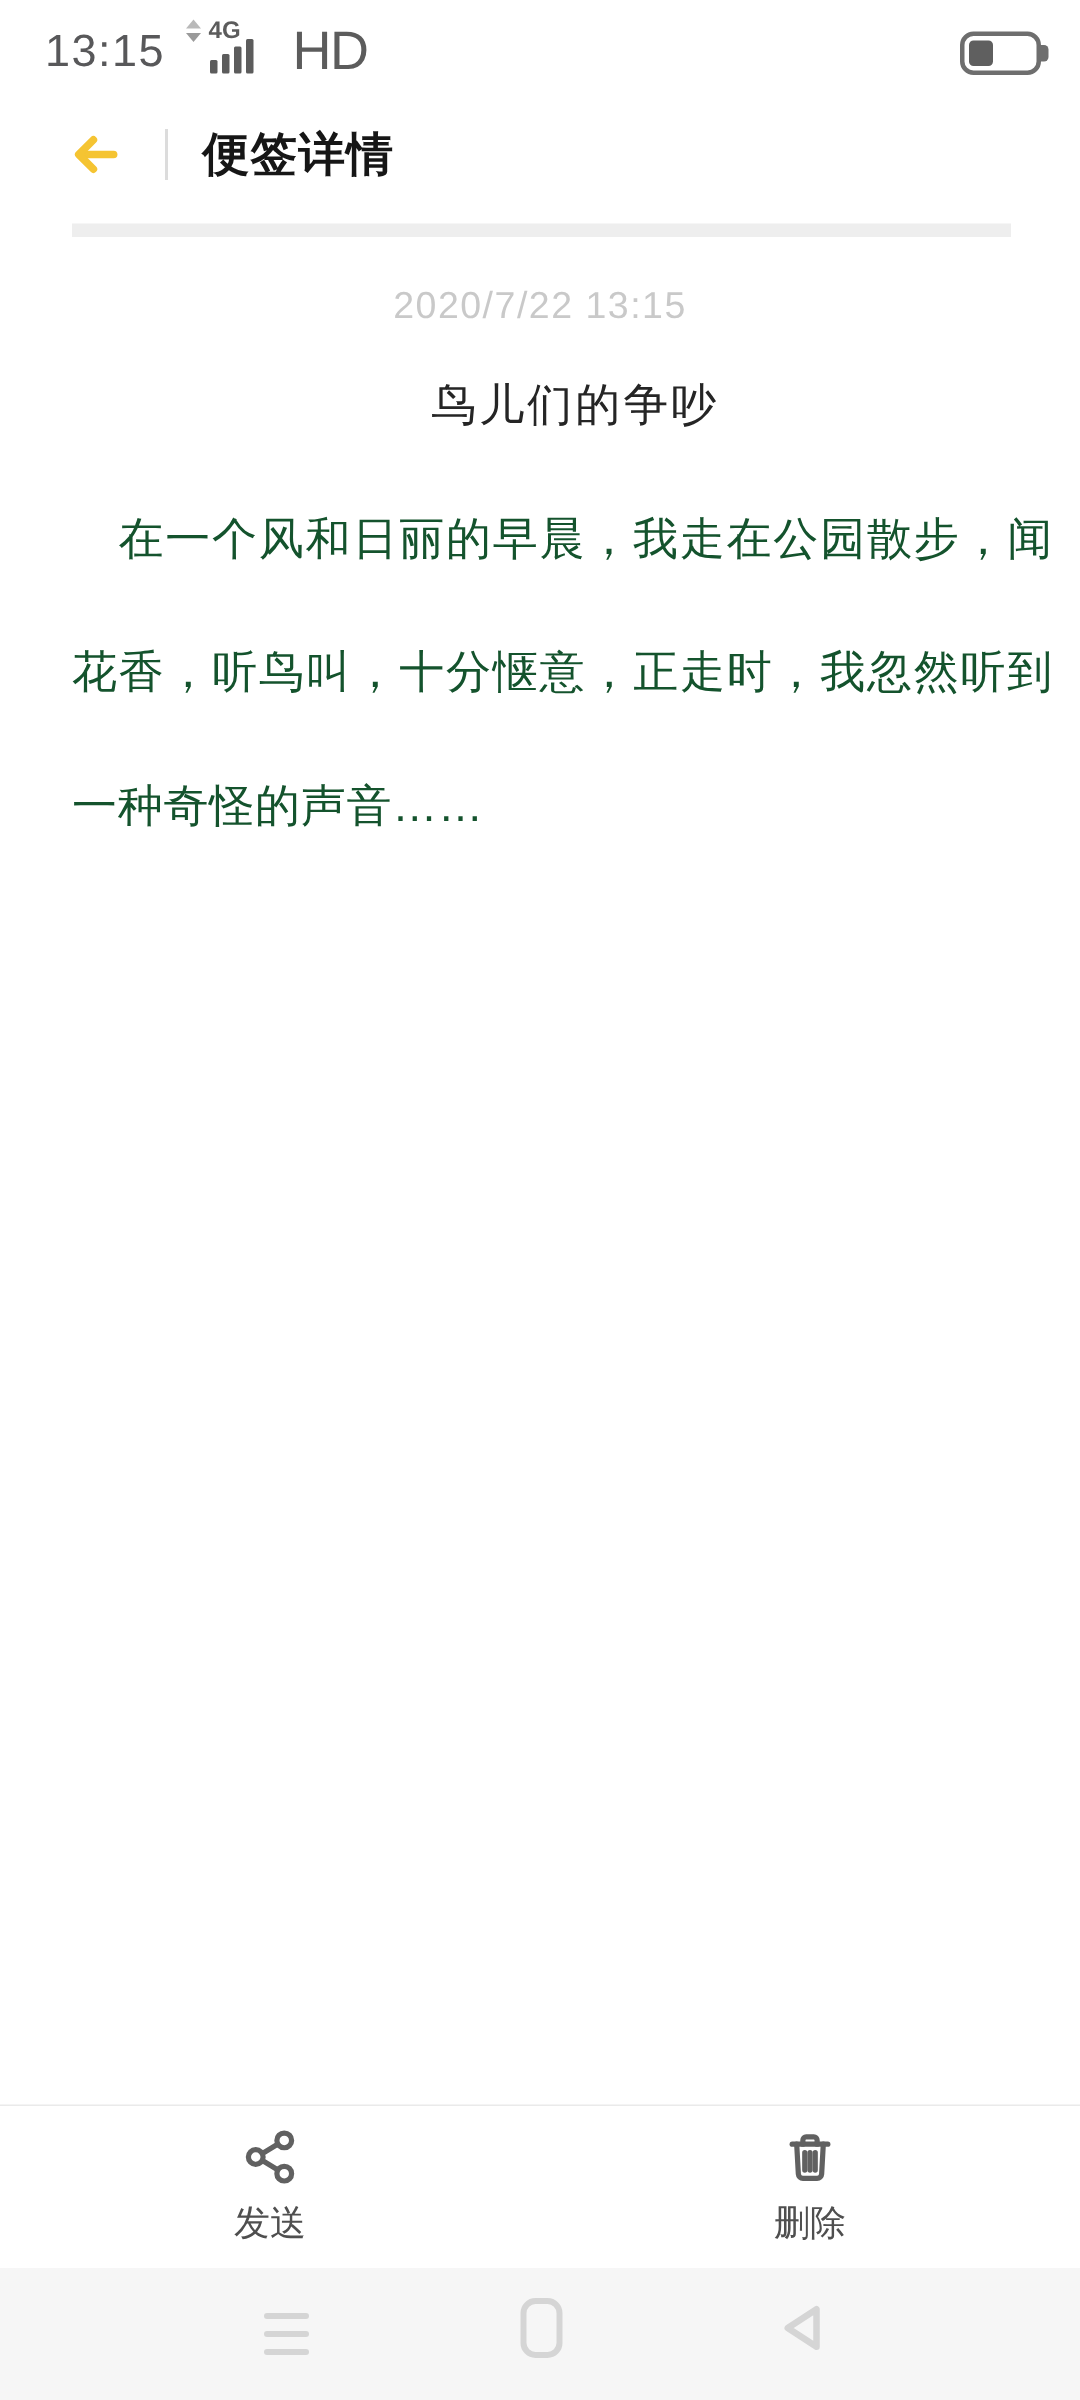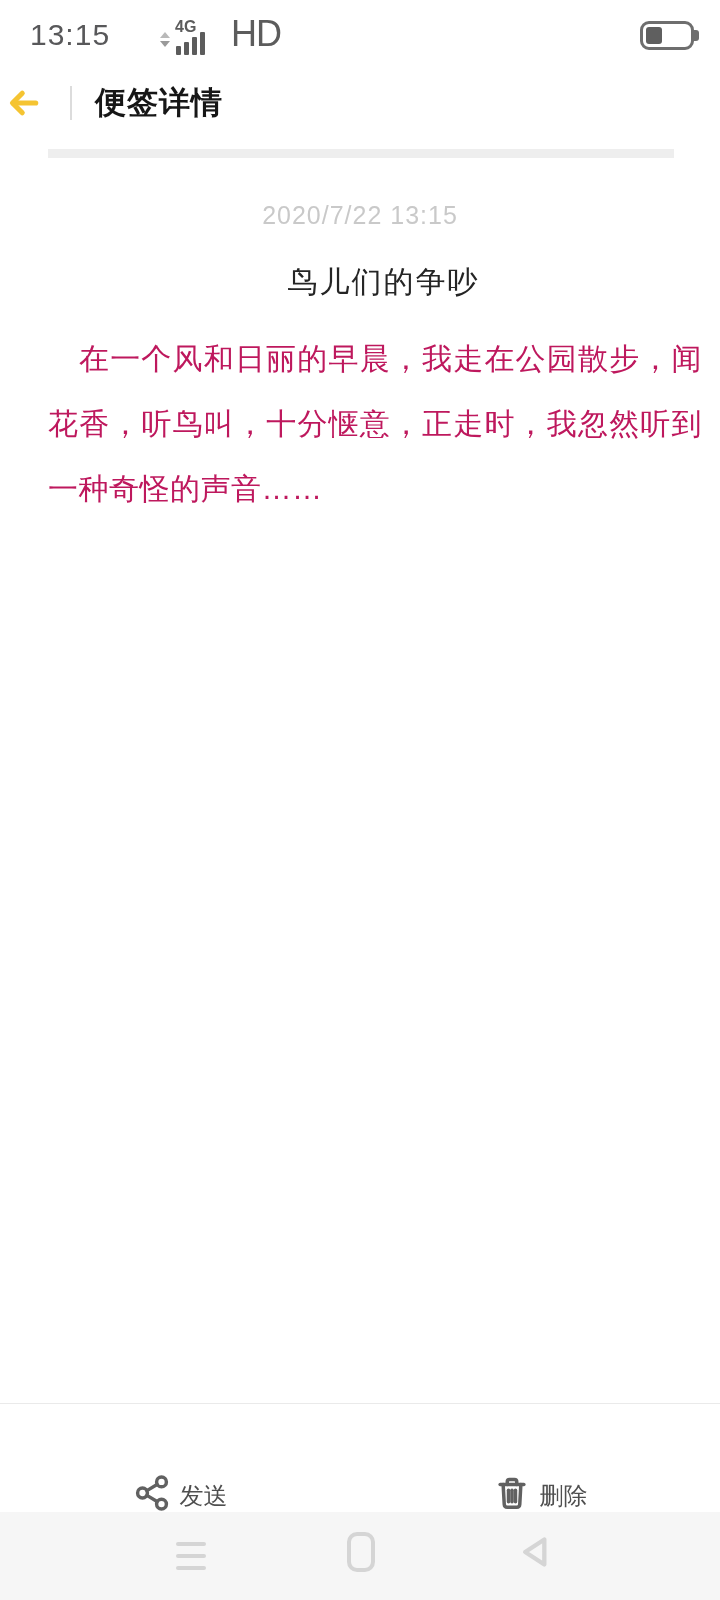--- a/index.html
+++ b/index.html
@@ -3,52 +3,52 @@
 <meta charset="utf-8">
 <style>
   * { margin:0; padding:0; box-sizing:border-box; }
   html,body { width:720px; height:1600px; }
   body {
     font-family:"Liberation Sans","DejaVu Sans",sans-serif;
     background:#ffffff; position:relative; overflow:hidden;
   }
 
   
-  .status-bar { display:flex; align-items:center; height:54px; padding:16px 26px 0 30px; color:#58585a;gap:36px; }
+  .status-bar { display:flex; align-items:center; height:54px; padding:16px 26px 0 30px; color:#58585a; }
   .sb-time { font-size:30px; letter-spacing:1px; }
-  .sb-cluster { display:flex; align-items:flex-end; margin-left:14px; }
+  .sb-cluster { display:flex; margin-left:14px; }
   .sb-updown { display:flex; flex-direction:column; align-items:center; gap:3px; margin:0 5px 10px 0; }
   .tri-up { width:0; height:0; border-left:5px solid transparent; border-right:5px solid transparent; border-bottom:6px solid #b9b9b9; }
   .tri-down { width:0; height:0; border-left:5px solid transparent; border-right:5px solid transparent; border-top:6px solid #9a9a9a; }
   .sb-signal { position:relative; width:50px; height:38px; }
   .sb-4g { position:absolute; top:-1px; left:0; font-size:16px; font-weight:700; color:#5c5c5c; }
   .sb-bars { position:absolute; bottom:2px; left:1px; display:flex; align-items:flex-end; gap:3px; }
   .sb-bars span { width:5px; background:#5c5c5c; border-radius:1px; display:block; }
   .b1{height:9px;} .b2{height:13px;} .b3{height:18px;} .b4{height:23px;}
   .sb-hd { font-size:36px; color:#5c5c5c; margin:0 0 2px 6px; letter-spacing:-1px; }
   .battery { margin-left:auto; position:relative; width:54px; height:29px; border:3px solid #6e6e6e; border-radius:9px; }
   .battery::after { content:""; position:absolute; right:-8px; top:6px; width:5px; height:11px; background:#6e6e6e; border-radius:0 3px 3px 0; }
   .battery-fill { position:absolute; left:3px; top:3px; width:16px; height:17px; background:#5f5f5f; border-radius:3px; }
 
   
-  .header { display:flex; align-items:center; height:54px; margin-top:22px; }
+  .header { display:flex; align-items:center; height:54px; margin-top:22px; padding-left:40px; }
   .back-btn { width:46px; height:40px; display:flex; align-items:center; justify-content:center; cursor:pointer; }
   .header-divider { width:2px; height:34px; background:#dcdcdc; margin:0 23px 0 24px; }
   .header-title { font-size:31px; font-weight:700; color:#161616; letter-spacing:1px; }
   .header-strip { height:9px; background:#eeeeee; margin:19px 46px 0 48px; }
 
   
-  .note-date { margin-top:43px; text-align:center; font-size:25px; line-height:28px; color:#c9c9c9; letter-spacing:1px; }
+  .note-date { margin-top:32px; text-align:center; font-size:25px; line-height:28px; color:#c9c9c9; letter-spacing:1px; }
   .note-title { margin-top:36px; text-align:center; font-size:30px; line-height:34px; color:#252525; letter-spacing:2px;margin-left:47px; }
-  .note-body { margin:27px 18px 0 48px; font-size:30px; line-height:65px; color:#be185d; text-align:justify; letter-spacing:0.5px; }
+  .note-body { margin:27px 18px 0 48px; font-size:30px; line-height:89px; color:#14532d; text-align:justify; letter-spacing:0.5px; }
   .note-body p { text-indent:31px; }
 
   
   .toolbar { position:absolute; left:0; top:1403px; width:720px; height:109px; background:#fff; border-top:1px solid #eaeaea; display:flex; }
-  .toolbar-btn { flex:1; display:flex; flex-direction:row; align-items:flex-end; justify-content:center; gap:9px; cursor:pointer; }
+  .toolbar-btn { flex:1; display:flex; flex-direction:column; align-items:center; justify-content:center; gap:9px; cursor:pointer; }
   .toolbar-label { font-size:24px; color:#4f4f4f; }
 
   
   .navbar { position:absolute; left:0; top:1512px; width:720px; height:88px; background:#f6f6f6; }
   .nav-menu { position:absolute; left:176px; top:30px; display:flex; flex-direction:column; gap:8px; cursor:pointer; }
   .nav-menu span { width:30px; height:4px; background:#d5d5d5; border-radius:2px; display:block; }
   .nav-home { position:absolute; left:347px; top:20px; width:28px; height:40px; border:4px solid #d5d5d5; border-radius:10px; cursor:pointer; }
   .nav-back { position:absolute; left:516px; top:20px; cursor:pointer; }
 </style>
 </head>

